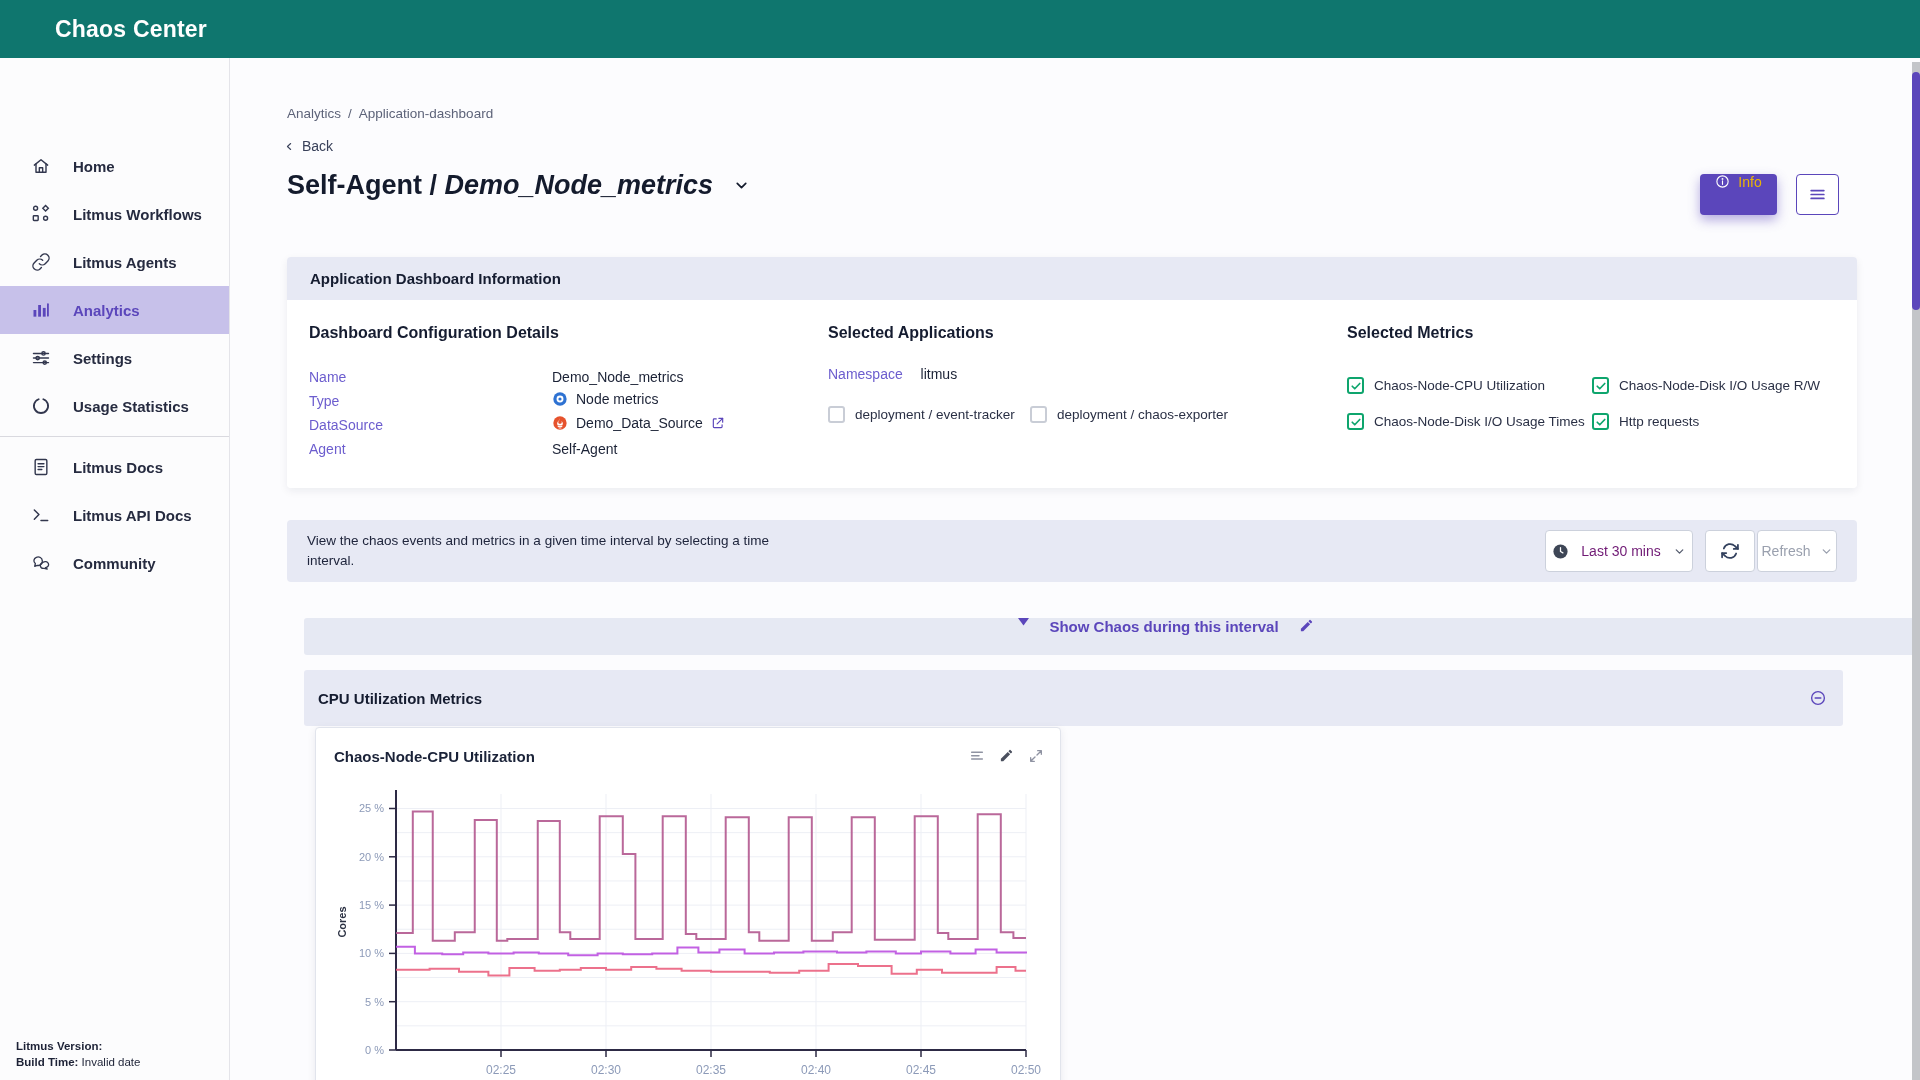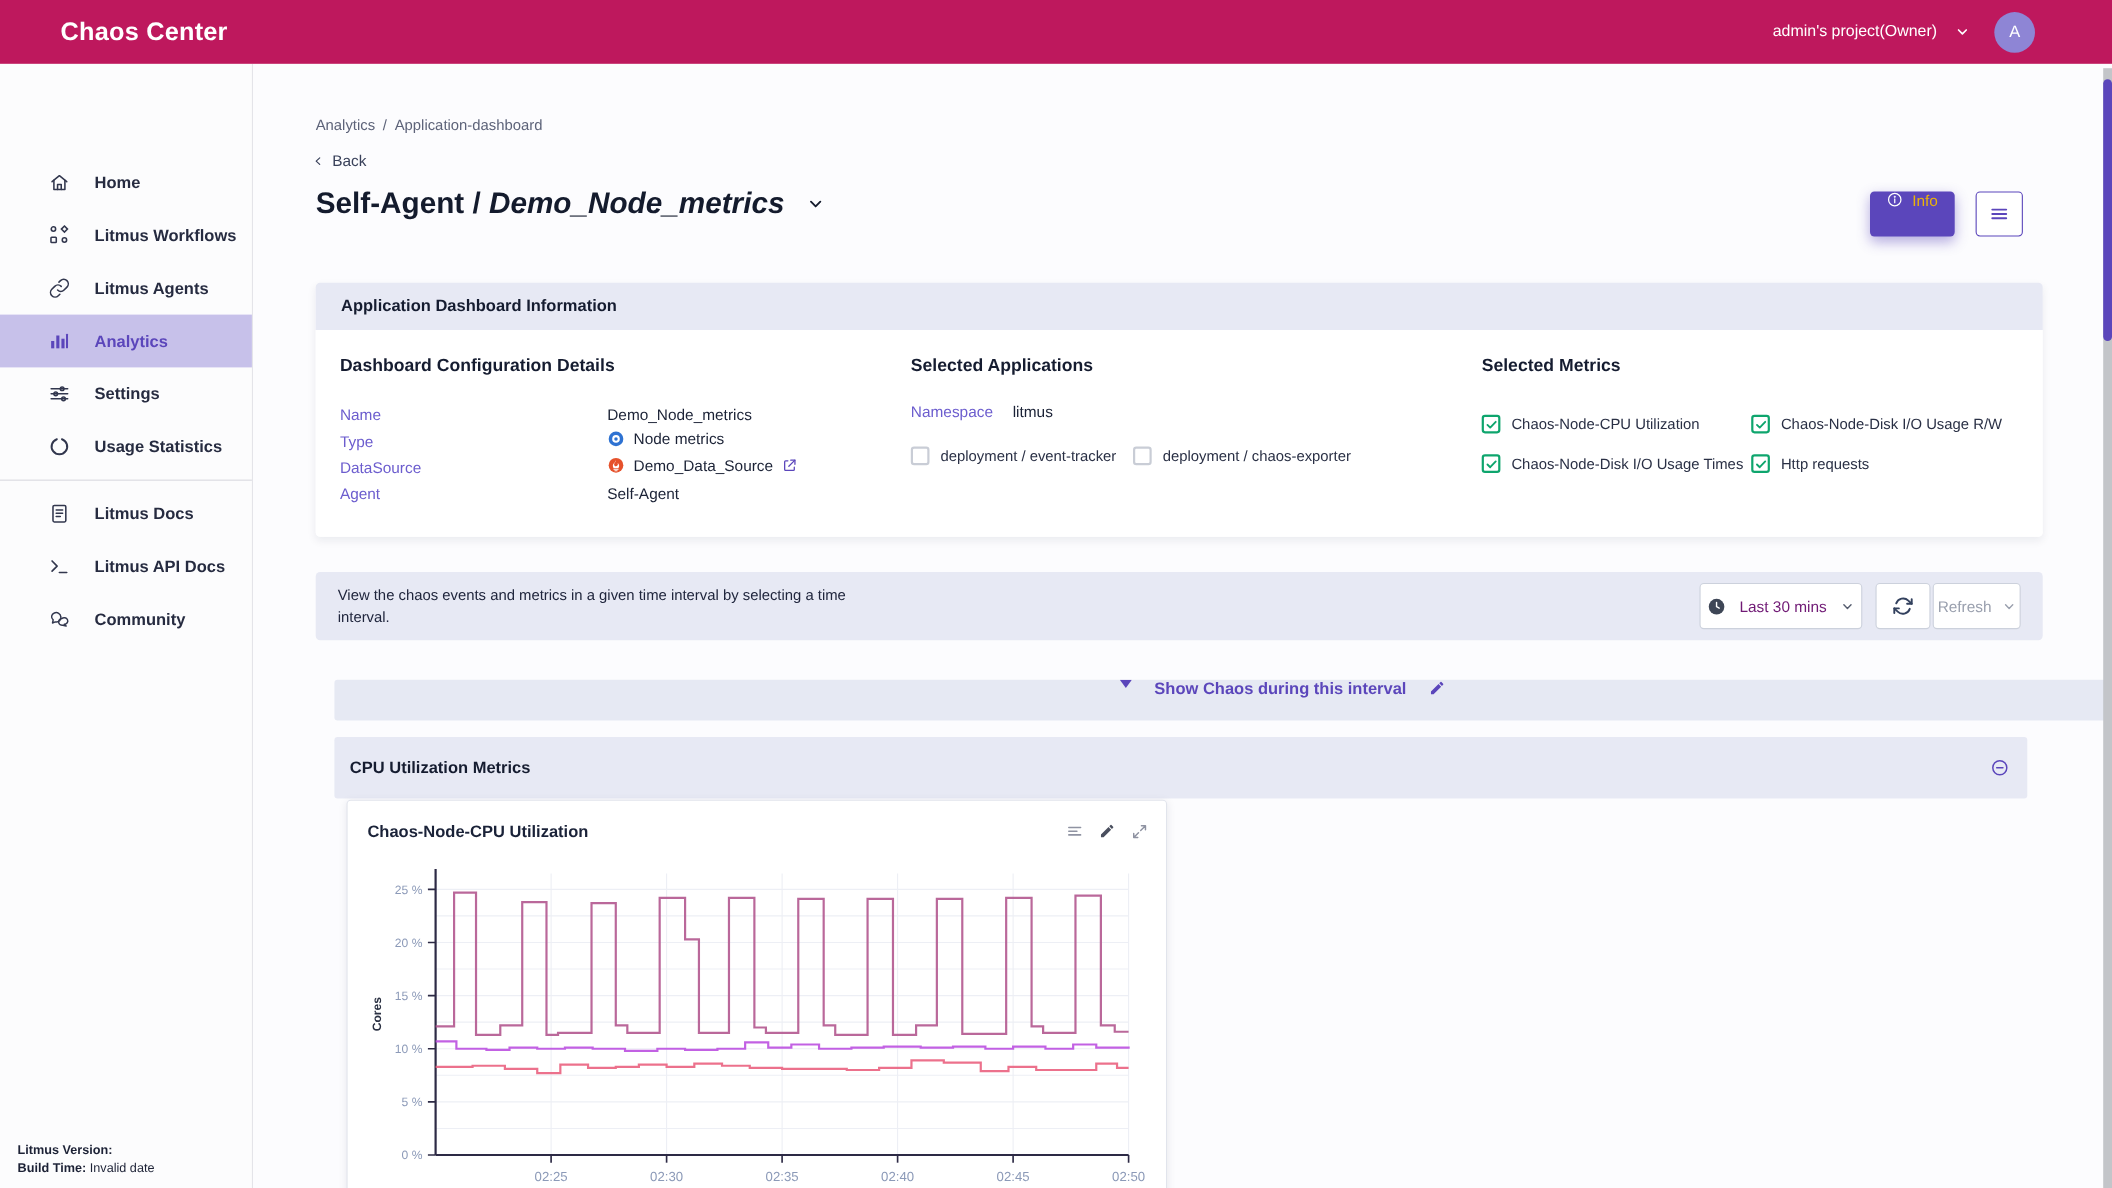--- a/index.html
+++ b/index.html
@@ -1,37 +1,37 @@
 <!DOCTYPE html>
 <html><head>
 <meta charset="utf-8">
 <style>
   * { margin:0; padding:0; box-sizing:border-box; }
   html,body { width:1920px; height:1080px; overflow:hidden; background:#fff;
               font-family:"Liberation Sans", sans-serif; }
 
   
   .app-header { position:absolute; left:0; top:0; width:1920px; height:58px;
-                background:#be185d; z-index:20; }
+                background:#0f766e; z-index:20; }
   .brand { position:absolute; left:55px; top:50%; transform:translateY(-50%);
            color:#fff; font-size:23px; font-weight:700; letter-spacing:.2px; }
   .header-right { position:absolute; right:70px; top:0; height:100%;
                   display:flex; align-items:center; gap:22px; }
   .project-switcher { display:flex; align-items:center; gap:16px; color:#fff;
                       font-size:14.5px; cursor:pointer; }
   .avatar { width:37px; height:37px; border-radius:50%; background:#8e85d5;
             color:#fff; font-size:15px; display:flex; align-items:center;
             justify-content:center; cursor:pointer; }
 
   
   .sidebar { position:absolute; left:0; top:58px; width:230px; bottom:0;
              background:#fcfcfd; border-right:1px solid #e4e4e9; z-index:10; }
   .nav { margin-top:84px; }
   .nav-item { display:flex; align-items:center; gap:22px; height:48px;
-              padding-left:44px; font-size:15px; font-weight:600; color:#262b40;
+              padding-left:31px; font-size:15px; font-weight:600; color:#262b40;
               cursor:pointer; }
   .nav-item .icn { width:20px; height:20px; display:flex; align-items:center;
                    color:#32374e; }
   .nav-item.active { background:#c7c1ea; color:#5b46bb; }
   .nav-item.active .icn { color:#5b46bb; }
   .nav-divider { height:1px; background:#d9d9df; margin:6px 0; }
   .sidebar-footer { position:absolute; left:16px; bottom:10px; font-size:11.5px;
                     color:#1d2236; line-height:16px; }
   .sidebar-footer b { font-weight:700; }
 
@@ -120,33 +120,20 @@
   .scroll-thumb { position:absolute; right:0; top:72px; width:8px; height:238px;
                   background:#5b46bb; border-radius:4px; z-index:31; cursor:grab; }
 
   svg { display:block; }
 </style>
 </head>
 <body>
 
 <header class="app-header">
   <div class="brand">Chaos Center</div>
-  <div class="header-right">
-    <div class="project-switcher">
-      <span>admin's project(Owner)</span>
-      <span>
-        <svg width="14" height="14" viewBox="0 0 24 24" fill="none" stroke="#fff" stroke-width="2.6" stroke-linecap="round" stroke-linejoin="round">
-            <path d="M6 9l6 6 6-6"></path>
-          </svg>
-      </span>
-    </div>
-    <div class="avatar">
-      <span>A</span>
-    </div>
-  </div>
 </header>
 
 <aside class="sidebar">
   <nav class="nav">
     <div class="nav-item">
       <span class="icn">
         <svg width="20" height="20" viewBox="0 0 24 24" fill="none" stroke="currentColor" stroke-width="1.7" stroke-linecap="round" stroke-linejoin="round">
             <path d="M4 11L12 4.5 20 11"></path>
             <path d="M6 9.5V19.5H18V9.5"></path>
             <path d="M10 19.5V14h4v5.5"></path>

